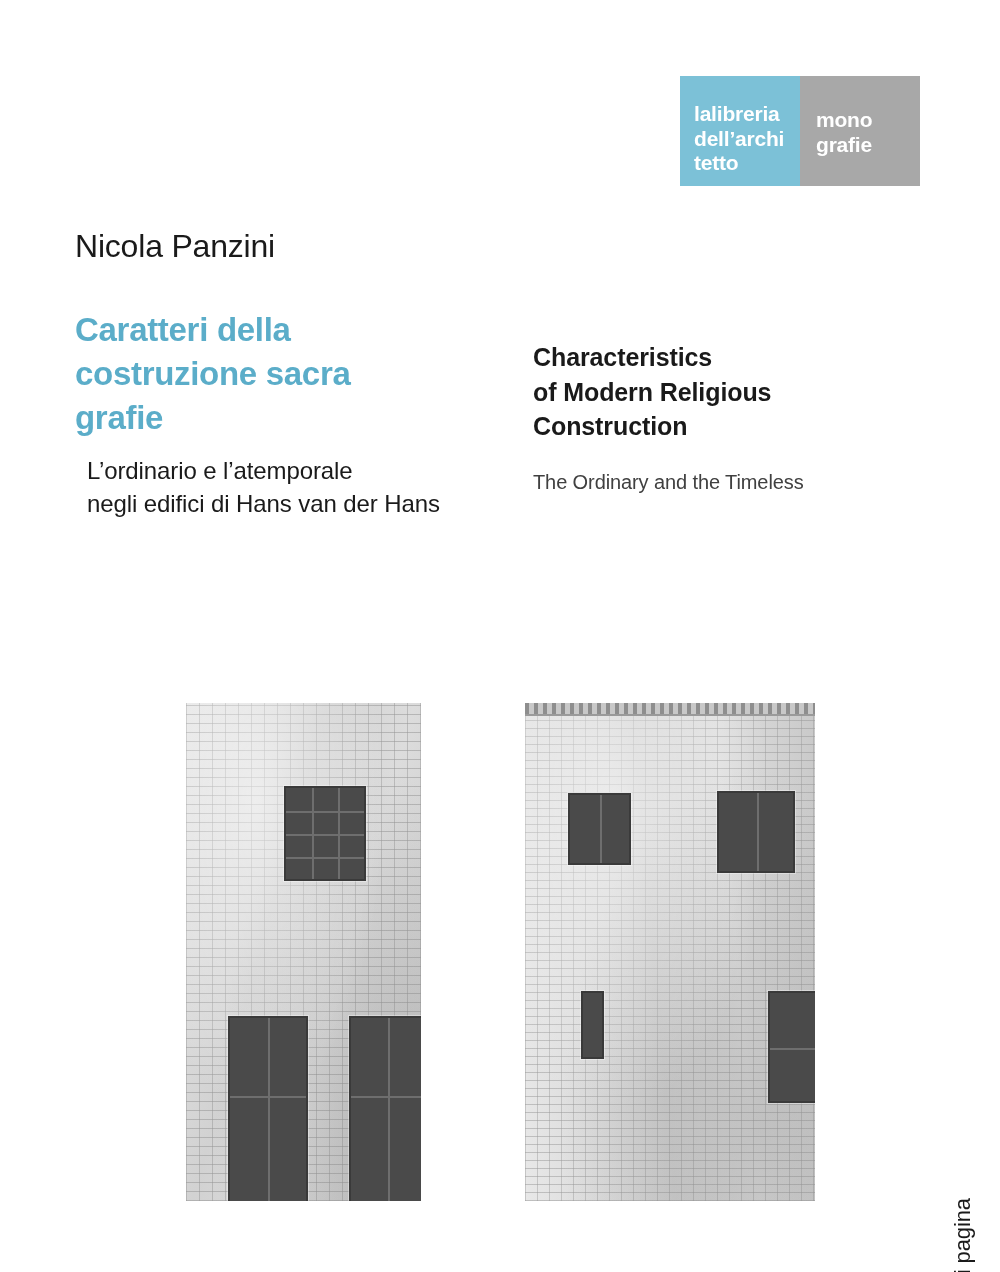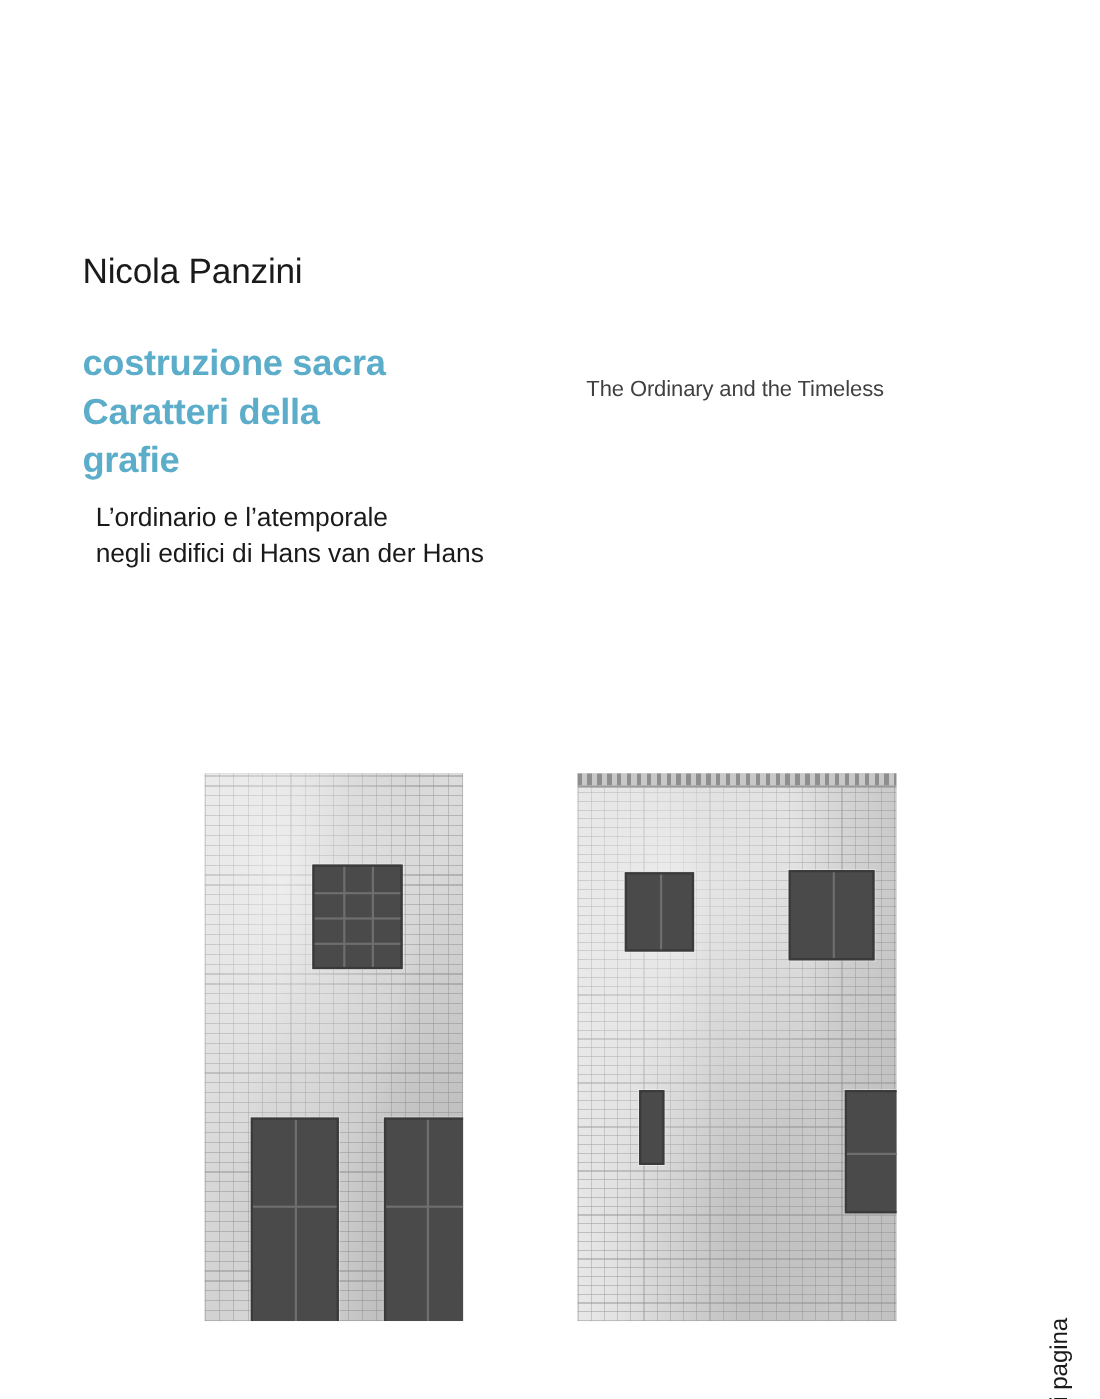--- a/index.html
+++ b/index.html
@@ -202,36 +202,52 @@
     font-size: 22px;
     color: #1a1a1a;
     letter-spacing: -0.1px;
   }
 </style>
 </head>
 <body>
 
 <div class="page">
 
+  <div class="badge-row">
+    <div class="badge-block badge-imprint">
+      <span class="line">lalibreria</span>
+      <span class="line">dell’archi</span>
+      <span class="line">tetto</span>
+    </div>
+    <div class="badge-block badge-series">
+      <span class="line">mono</span>
+      <span class="line">grafie</span>
+    </div>
+  </div>
 
   <div class="author">Nicola Panzini</div>
 
   <div class="col-it">
     <h1 class="title-it">
+      <span class="line">Caratteri della</span>
       <span class="line">costruzione sacra</span>
-      <span class="line">Caratteri della</span>
       <span class="line">grafie</span>
     </h1>
     <p class="subtitle-it">
       <span class="line">L’ordinario e l’atemporale</span>
       <span class="line">negli edifici di Hans van der Hans</span>
     </p>
   </div>
 
   <div class="col-en">
+    <h2 class="title-en">
+      <span class="line">Characteristics</span>
+      <span class="line">of Modern Religious</span>
+      <span class="line">Construction</span>
+    </h2>
     <p class="subtitle-en">
       <span class="line">The Ordinary and the Timeless</span>
     </p>
   </div>
 
   <div class="photo photo-left">
     <div class="masonry"></div>
     <div class="soft-shade"></div>
     <div class="window w-top-left">
       <div class="mullion-v" style="left:26px"></div>

